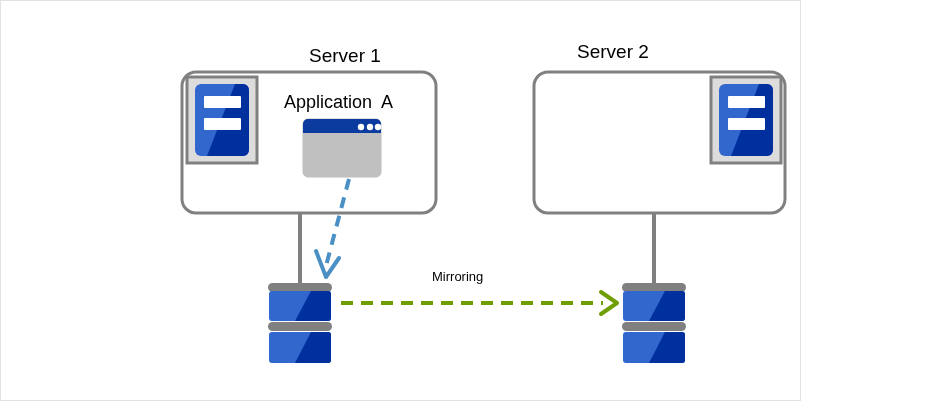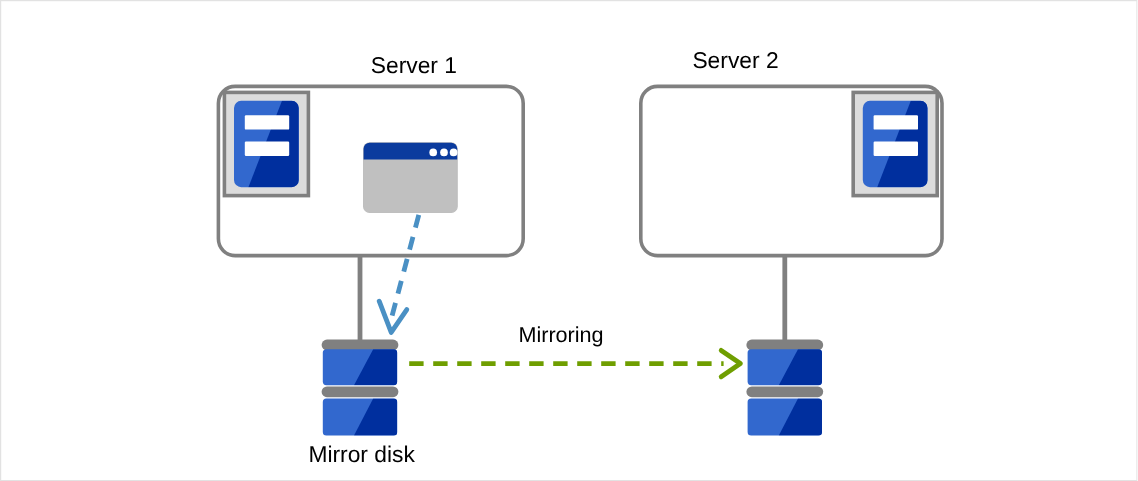--- a/index.html
+++ b/index.html
@@ -5,21 +5,21 @@
   html, body {
     margin: 0;
     padding: 0;
     background: #ffffff;
   }
   body {
     font-family: "Liberation Sans", sans-serif;
   }
   #canvas {
     position: relative;
-    width: 948px;
+    width: 801px;
     height: 401px;
     background: #ffffff;
     border: 1px solid #e2e2e2;
     box-sizing: border-box;
     overflow: hidden;
   }
   .svg-layer {
     position: absolute;
     left: 0;
     top: 0;
@@ -28,21 +28,21 @@
   }
   .label {
     position: absolute;
     color: #000000;
     white-space: pre;
     line-height: 1;
     user-select: none;
   }
   .label-server { font-size: 19px; }
   .label-app    { font-size: 18px; }
-  .label-mirror { font-size: 18px; }
+  .label-mirror { font-size: 13px; }
   .label-disk   { font-size: 19px; }
 </style>
 </head>
 <body>
 
 <div id="canvas">
 
   <svg class="svg-layer" viewBox="0 0 948 401" xmlns="http://www.w3.org/2000/svg">
 
     <defs>
@@ -138,18 +138,18 @@
       <line x1="340" y1="302" x2="602" y2="302" stroke="#6f9e00" stroke-width="4" stroke-dasharray="12,8" stroke-linecap="butt"></line>
       <polyline points="600,291 616,302 600,313" fill="none" stroke="#6f9e00" stroke-width="4" stroke-linecap="round" stroke-linejoin="round"></polyline>
     </g>
 
   </svg>
 
   <div class="label label-server" style="left:308px; top:45px;">Server 1</div>
 
   <div class="label label-server" style="left:576px; top:41px;">Server 2</div>
 
+  <div class="label label-app" style="left:283px; top:92px;">Application  A</div>
 
   <div class="label label-mirror" style="left:431px; top:269px;">Mirroring</div>
 
-  <div class="label label-disk" style="left:256px; top:369px;">Mirror disk</div>
 
 </div>
 
 </body></html>

